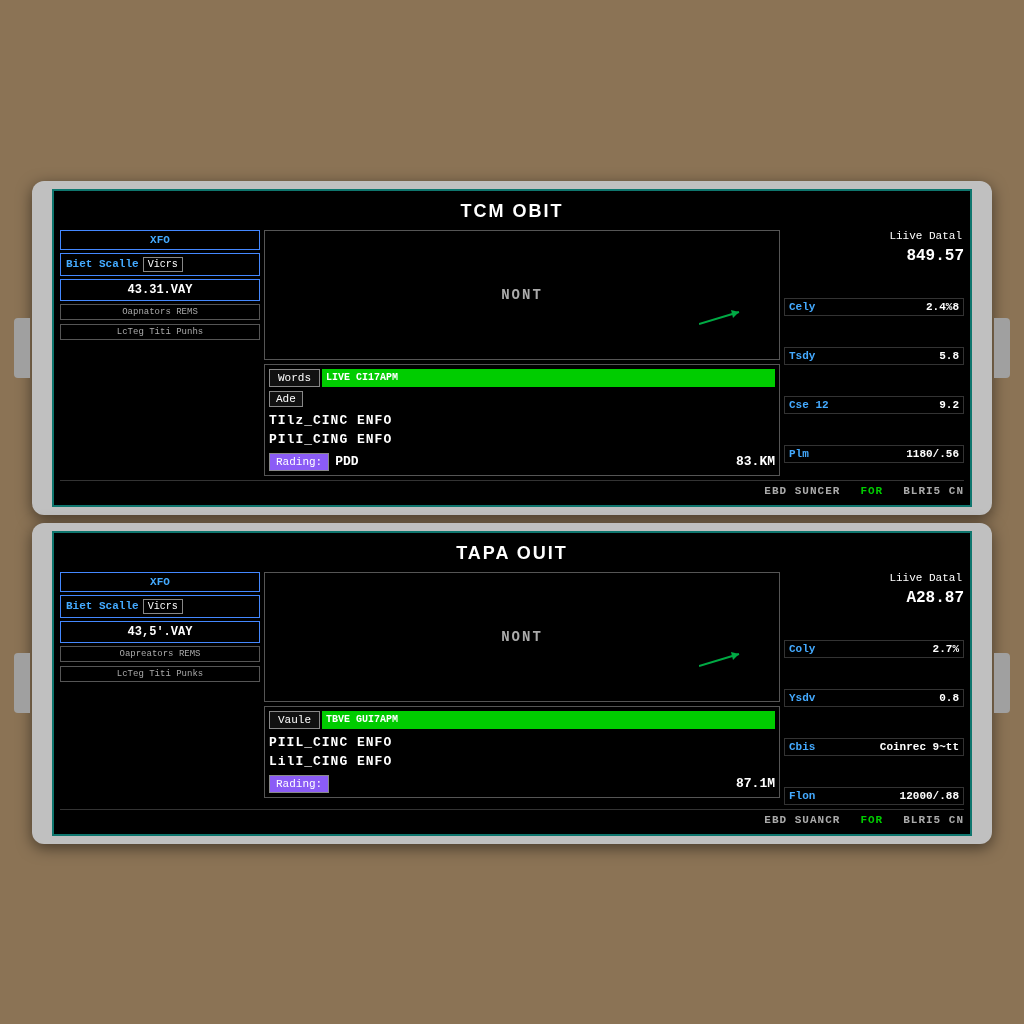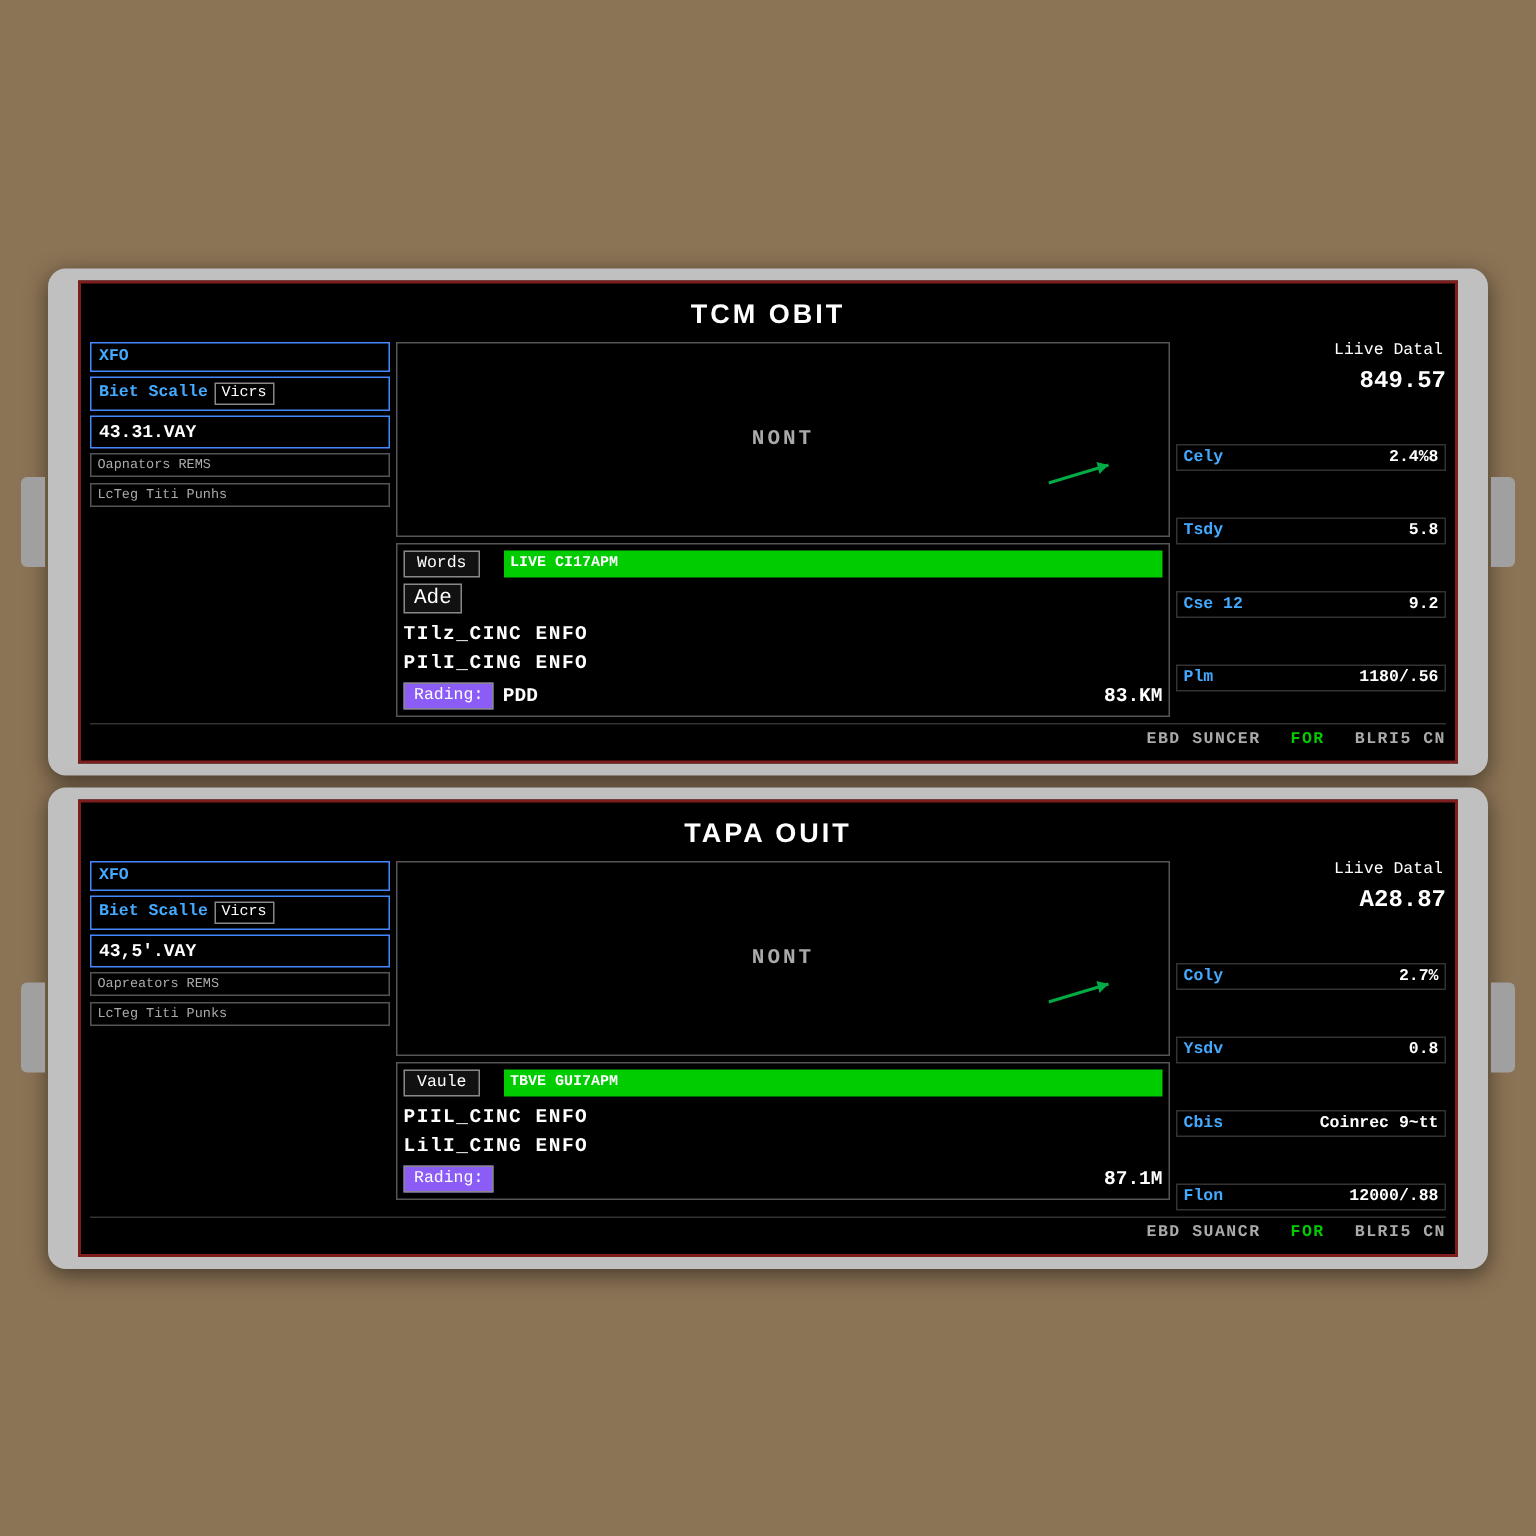--- a/index.html
+++ b/index.html
@@ -43,21 +43,21 @@
       top: 50%;
       transform: translateY(-50%);
       width: 16px;
       height: 60px;
       background: #a0a0a0;
       border-radius: 0 4px 4px 0;
     }
 
     .screen {
       background: #000;
-      border: 2px solid #7f1d1d;
+      border: 2px solid #0f766e;
       padding: 6px;
       color: #fff;
     }
 
     .screen-title {
       text-align: center;
       font-size: 18px;
       font-weight: bold;
       color: #fff;
       letter-spacing: 2px;
@@ -71,20 +71,21 @@
       padding: 4px 0;
     }
 
     
     .left-panel {
       width: 200px;
       flex-shrink: 0;
       display: flex;
       flex-direction: column;
       gap: 3px;
+      text-align: center;
     }
 
     .info-box {
       border: 1px solid #4488ff;
       padding: 3px 5px;
     }
 
     .info-box-label {
       color: #44aaff;
       font-size: 11px;
@@ -168,21 +169,21 @@
     }
 
     .info-section {
       border: 1px solid #555;
       padding: 4px;
     }
 
     .words-row {
       display: flex;
       align-items: flex-end;
-      gap: 16px;
+      gap: 2px;
       margin-bottom: 4px;
     }
 
     .words-btn {
       border: 1px solid #888;
       padding: 2px 8px;
       color: #fff;
       font-size: 11px;
       background: #111;
     }
@@ -302,21 +303,21 @@
     }
 
     .bottom-item.green {
       color: #00cc00;
     }
 
     .ade-btn {
       border: 1px solid #888;
       padding: 1px 6px;
       color: #fff;
-      font-size: 14px;
+      font-size: 11px;
       background: #111;
       display: inline-block;
     }
   </style>
 </head>
 <body>
 
 <div class="device-wrapper">
   <div class="screen">
 

